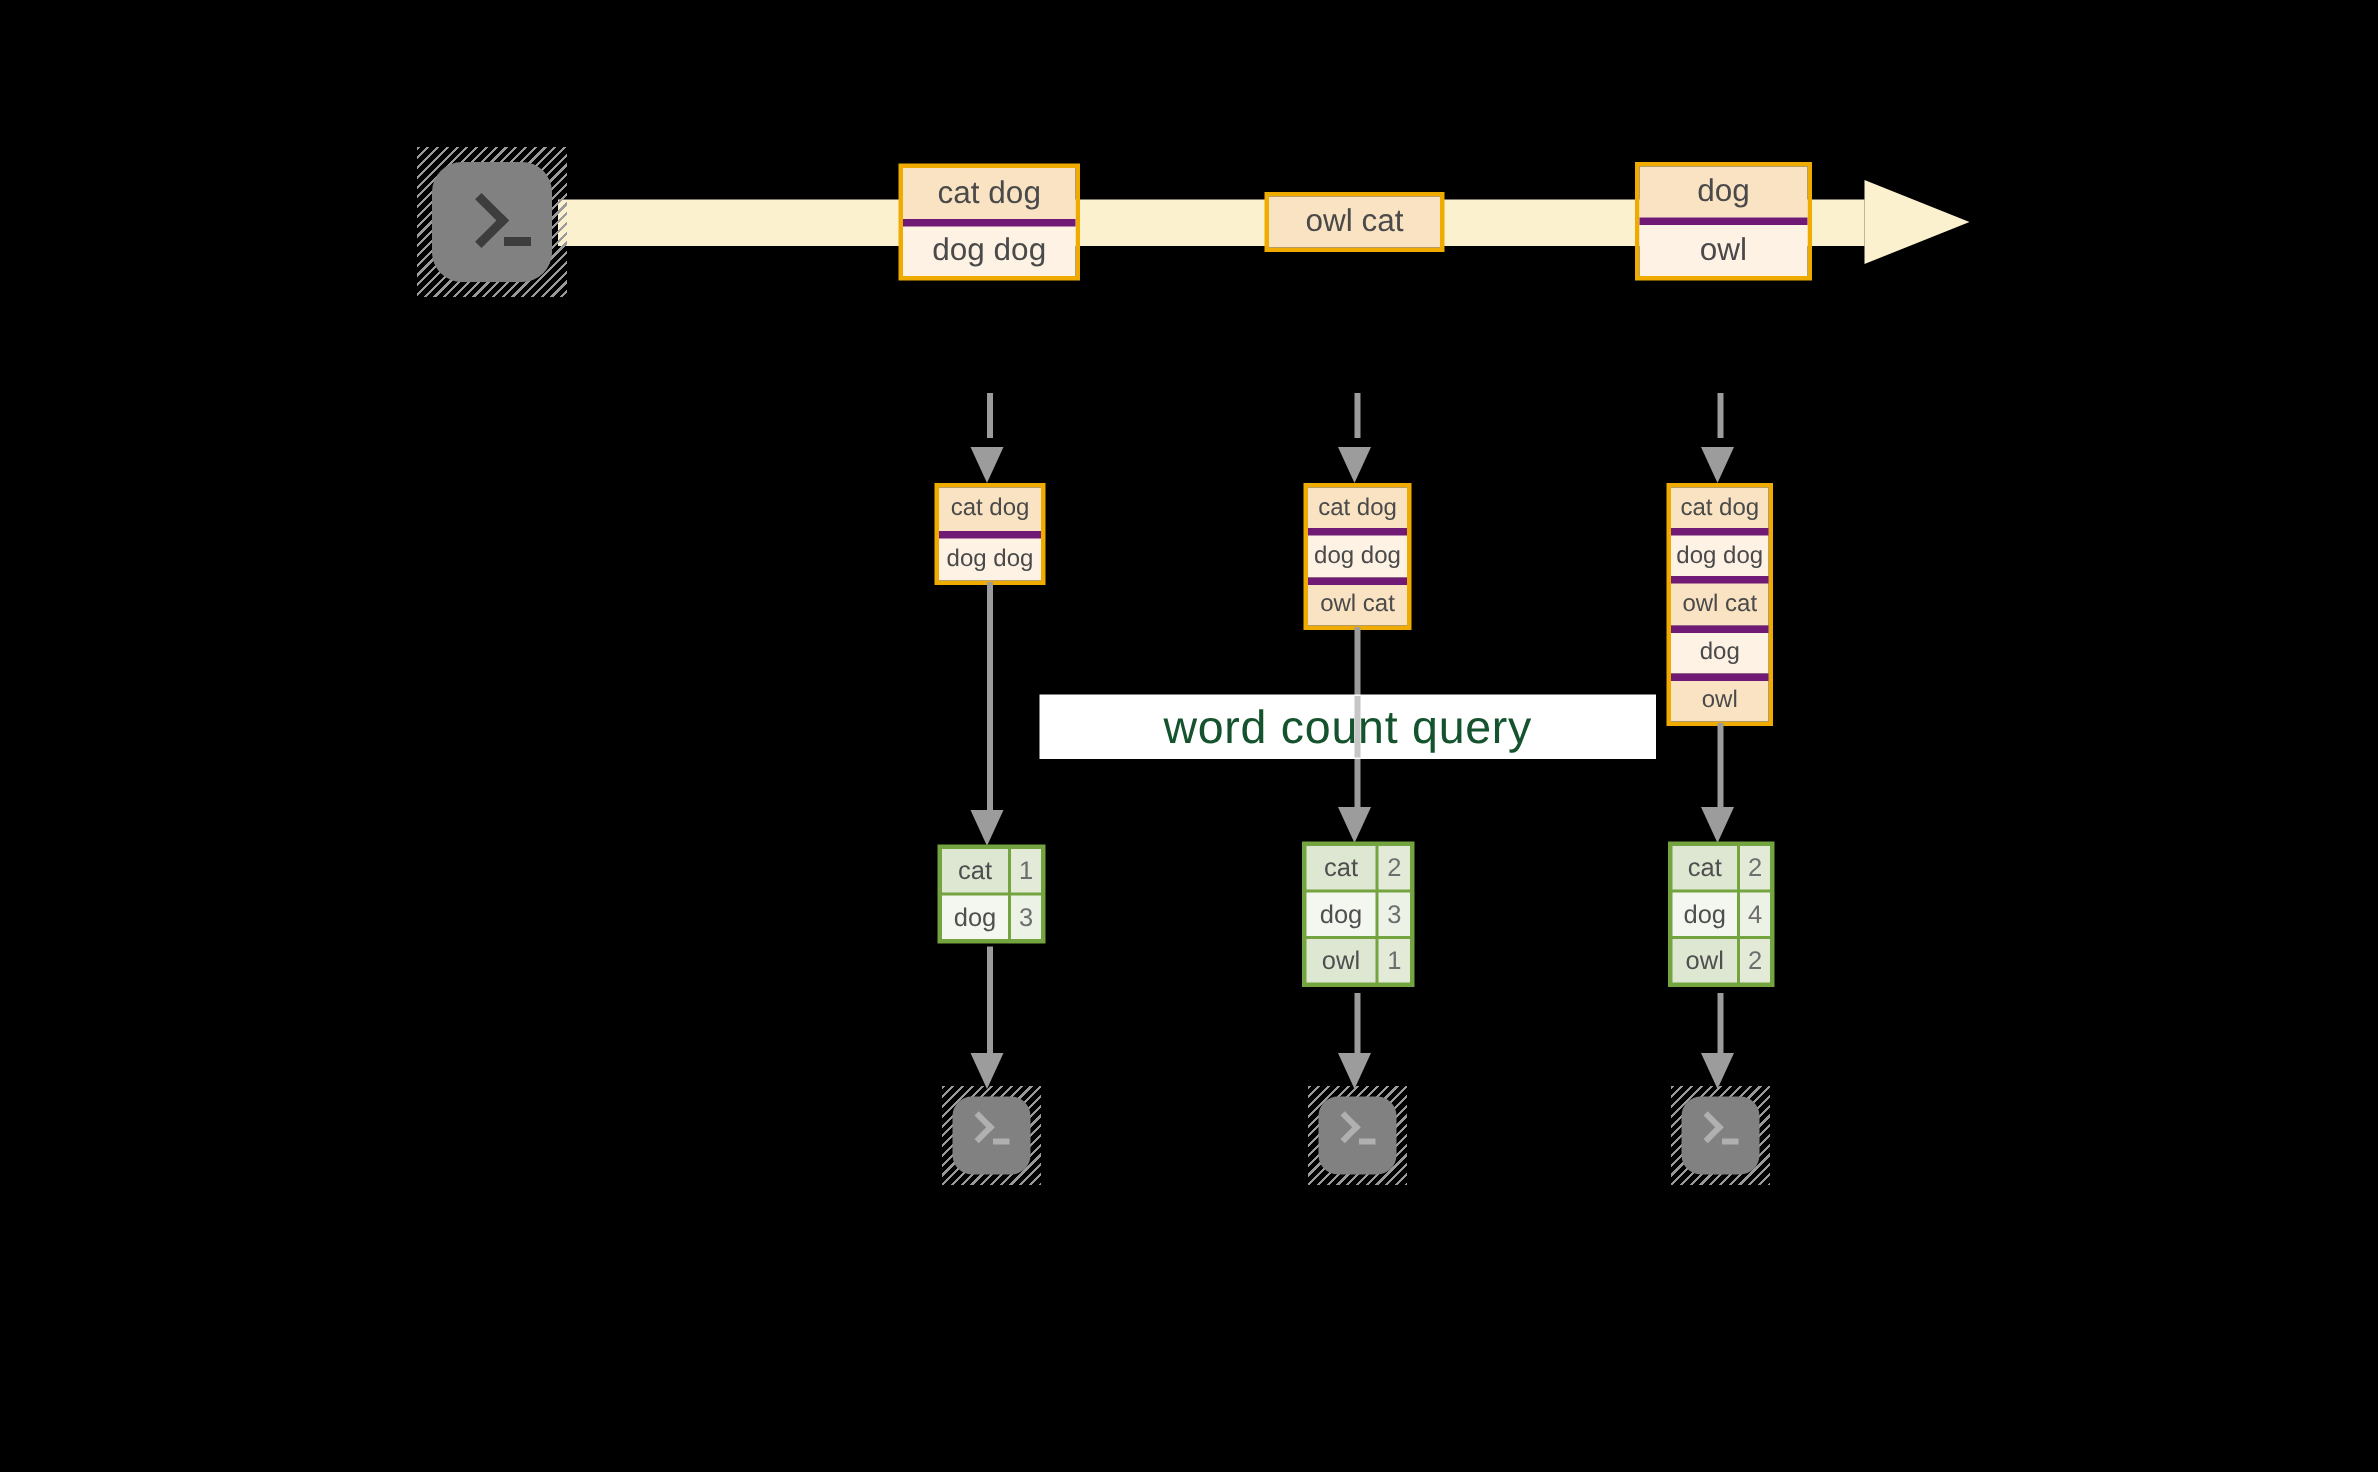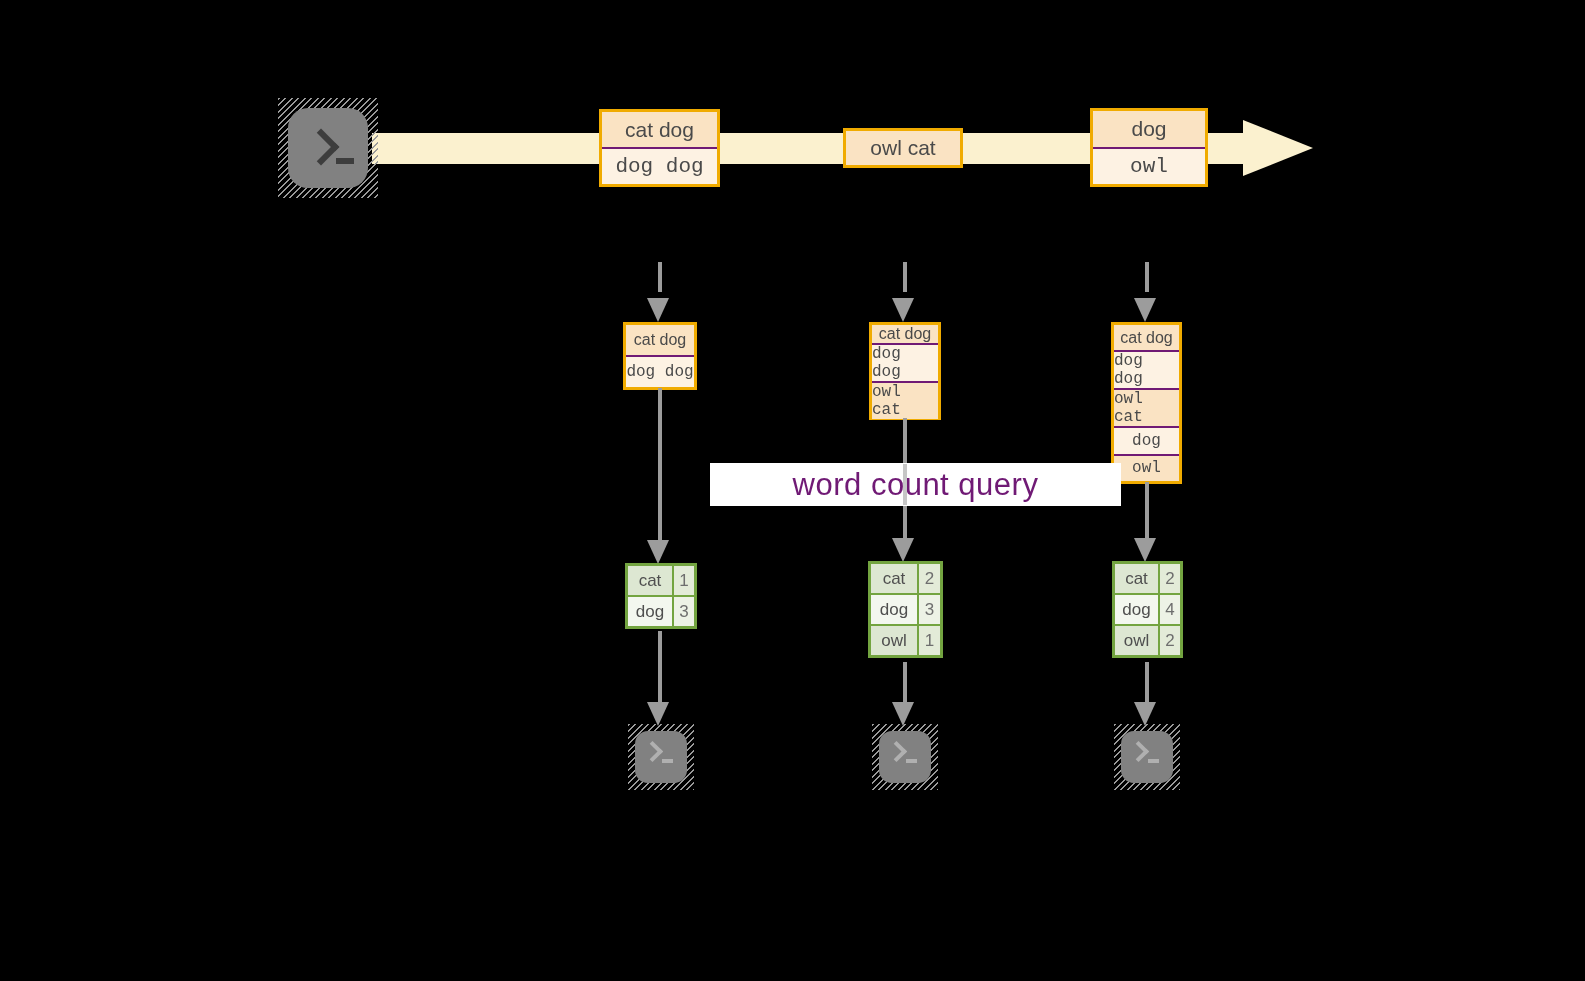--- a/index.html
+++ b/index.html
@@ -18,37 +18,37 @@
   .glyph-light .uscore{background:#b0b0b0;}
 
   
   .band{position:absolute;left:372px;top:133px;width:871px;height:31px;background:#fbf1cf;}
   .band-head{position:absolute;left:1243px;top:120px;width:0;height:0;
     border-left:70px solid #fbf1cf;border-top:28px solid transparent;border-bottom:28px solid transparent;}
 
   
   .rec{position:absolute;border:3px solid #f0ab00;display:flex;flex-direction:column;box-sizing:border-box;}
   .rec-row{flex:1;display:flex;align-items:center;justify-content:center;color:#4a4a4a;}
-  .rec-row + .rec-row{border-top:2px solid #701a75;font-family:Liberation Mono, monospace;}
+  .rec-row + .rec-row{border-top:5px solid #701a75;}
   .rec .rec-row{font-size:21px;}
   .stack .rec-row{font-size:16px;}
   .fillA{background:#fae3c3;}
   .fillB{background:#fdf2e3;}
 
   
   .dash{position:absolute;width:4px;background:#9c9c9c;}
   .dash-light{position:absolute;width:4px;background:#c6c6c6;z-index:6;}
   .ahead{position:absolute;width:0;height:0;
     border-left:11px solid transparent;border-right:11px solid transparent;
     border-top:24px solid #9c9c9c;}
 
   
-  .banner{position:absolute;left:710px;top:463px;width:411px;height:43px;background:#ffffff;
+  .banner{position:absolute;left:693px;top:463px;width:411px;height:43px;background:#ffffff;
     z-index:5;display:flex;align-items:center;justify-content:center;
-    font-size:31px;font-weight:300;color:#701a75;letter-spacing:0.5px;}
+    font-size:31px;font-weight:300;color:#14532d;letter-spacing:0.5px;}
 
   
   .gtable{position:absolute;background:#73a440;display:grid;gap:2px;padding:3px;box-sizing:border-box;}
   .gcell{display:flex;align-items:center;justify-content:center;font-size:17px;color:#4f4f4f;}
   .gnum{color:#6e6e6e;}
   .gA{background:#dde7d2;} .gAn{background:#e3ebd8;}
   .gB{background:#f3f7ef;} .gBn{background:#edf2e6;}
 </style>
 </head>
 <body>

